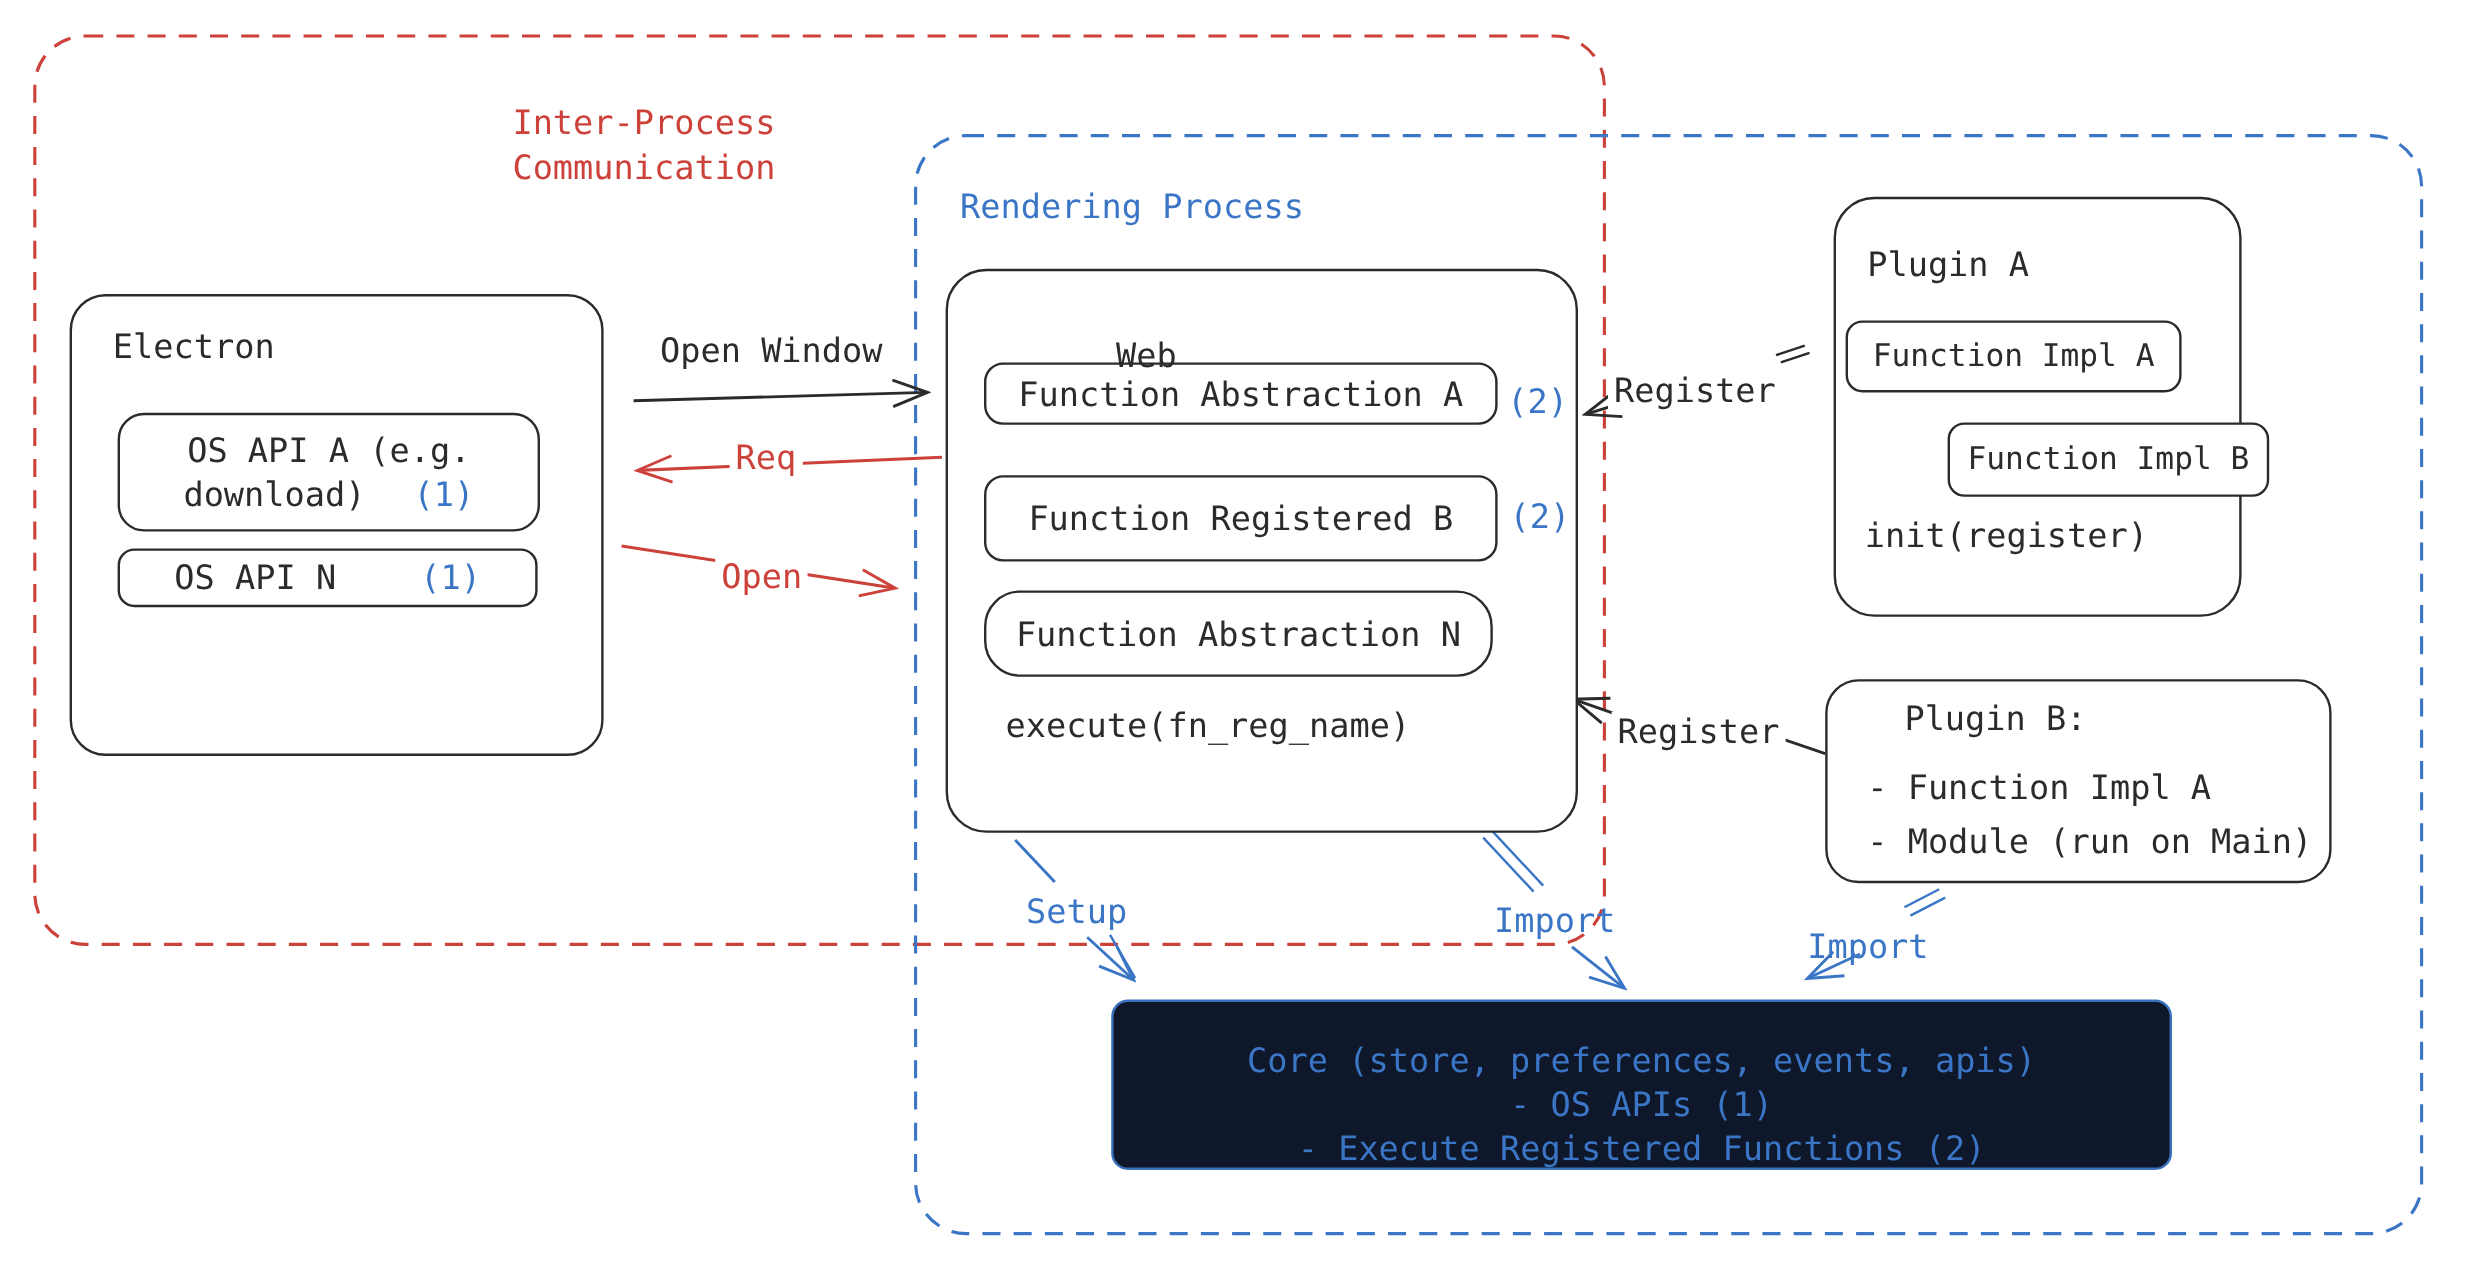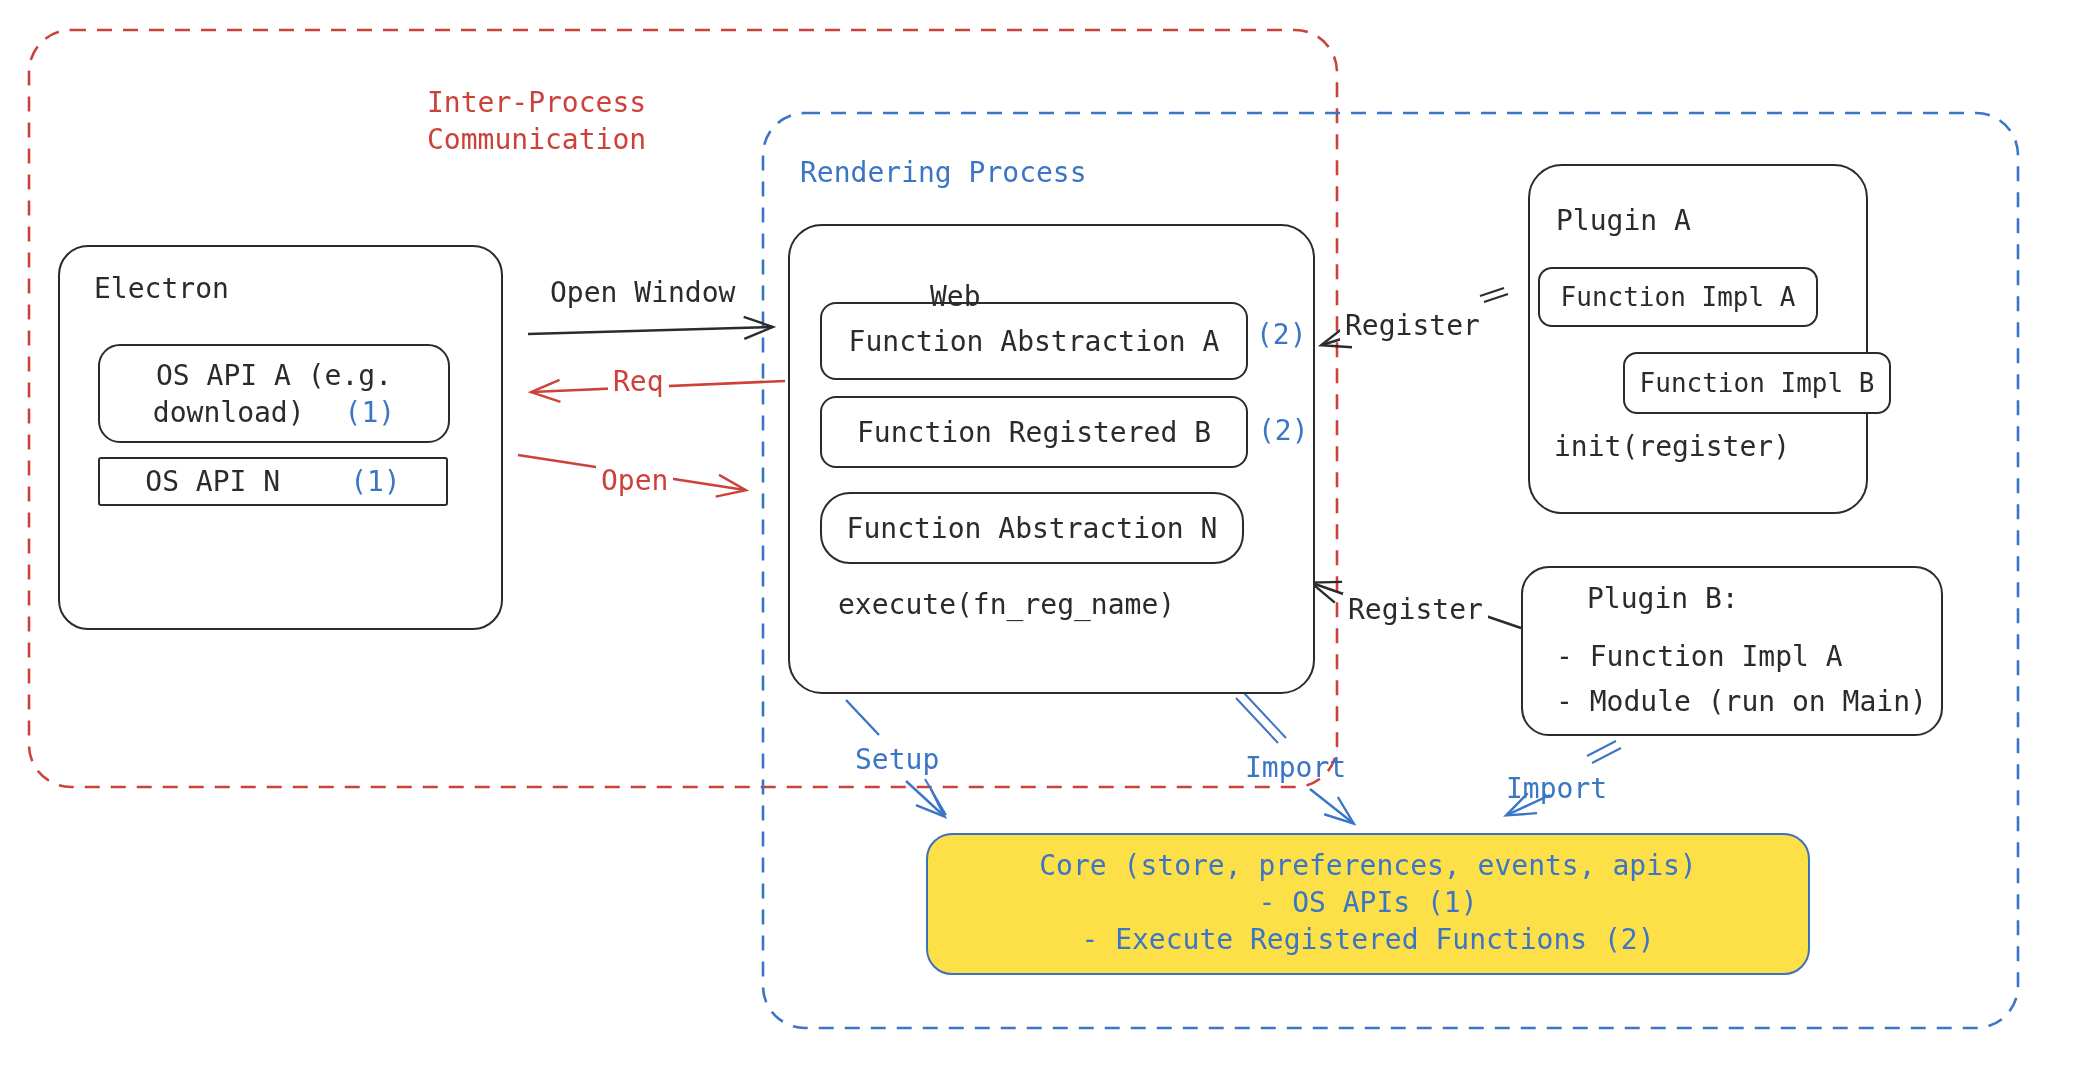--- a/index.html
+++ b/index.html
@@ -11,22 +11,22 @@
   svg.overlay{position:absolute;left:0;top:0;z-index:1;}
   .box{position:absolute;background:#ffffff;border:2.6px solid #2b2b2b;z-index:2;box-sizing:border-box;}
   .node{position:absolute;background:#ffffff;border:2.4px solid #2b2b2b;z-index:3;box-sizing:border-box;
         display:flex;align-items:center;justify-content:center;text-align:center;}
   .lbl{position:absolute;z-index:4;white-space:nowrap;}
   .title{position:absolute;z-index:4;white-space:nowrap;}
   .red{color:#cc423b;}
   .blue{color:#3b76c6;}
   .badge{color:#3b76c6;}
   .onwhite{background:#ffffff;padding:0 5px;}
-  .core-box{position:absolute;background:#fde047;border:2.6px solid #3b72c0;border-radius:26px;z-index:2;
-            box-sizing:border-box;text-align:center;padding-top:12px;line-height:37px;color:#3b76c6;}
+  .core-box{position:absolute;background:#0f172a;border:2.6px solid #3b72c0;border-radius:14px;z-index:2;
+            box-sizing:border-box;text-align:center;padding-top:30px;line-height:37px;color:#3b76c6;}
   .lh37{line-height:37px;}
 </style>
 </head>
 <body>
 
 <div id="canvas">
 
   <svg class="overlay" width="2074" height="1066" viewBox="0 0 2074 1066">
     <defs>
       <marker id="ah-ink" markerWidth="34" markerHeight="28" refX="30" refY="14" orient="auto" markerUnits="userSpaceOnUse">
@@ -73,29 +73,29 @@
   <div class="title blue" style="left:800px;top:156px;">Rendering Process</div>
 
   <div class="box" style="left:58px;top:245px;width:445px;height:385px;border-radius:30px;"></div>
   <div class="title" style="left:94px;top:272px;">Electron</div>
   <div class="node" style="left:98px;top:344px;width:352px;height:99px;border-radius:22px;flex-direction:column;line-height:37px;">
     <div>OS API A (e.g.</div>
     <div>
       <span>download)</span><span class="badge" style="margin-left:40px;">(1)</span>
     </div>
   </div>
-  <div class="node" style="left:98px;top:457px;width:350px;height:49px;border-radius:3px;">
+  <div class="node" style="left:98px;top:457px;width:350px;height:49px;border-radius:14px;">
     <span>OS API N</span>
     <span class="badge" style="margin-left:70px;">(1)</span>
   </div>
 
   <div class="box" style="left:788px;top:224px;width:527px;height:470px;border-radius:34px;"></div>
   <div class="title" style="left:930px;top:280px;">Web</div>
 
-  <div class="node" style="left:820px;top:302px;width:428px;height:78px;border-radius:16px;">
+  <div class="node" style="left:820px;top:302px;width:428px;height:52px;border-radius:16px;">
     <span>Function Abstraction A</span>
   </div>
   <div class="lbl badge" style="left:1256px;top:318px;">(2)</div>
 
   <div class="node" style="left:820px;top:396px;width:428px;height:72px;border-radius:16px;">
     <span>Function Registered B</span>
   </div>
   <div class="lbl badge" style="left:1258px;top:414px;">(2)</div>
 
   <div class="node" style="left:820px;top:492px;width:424px;height:72px;border-radius:30px;">

